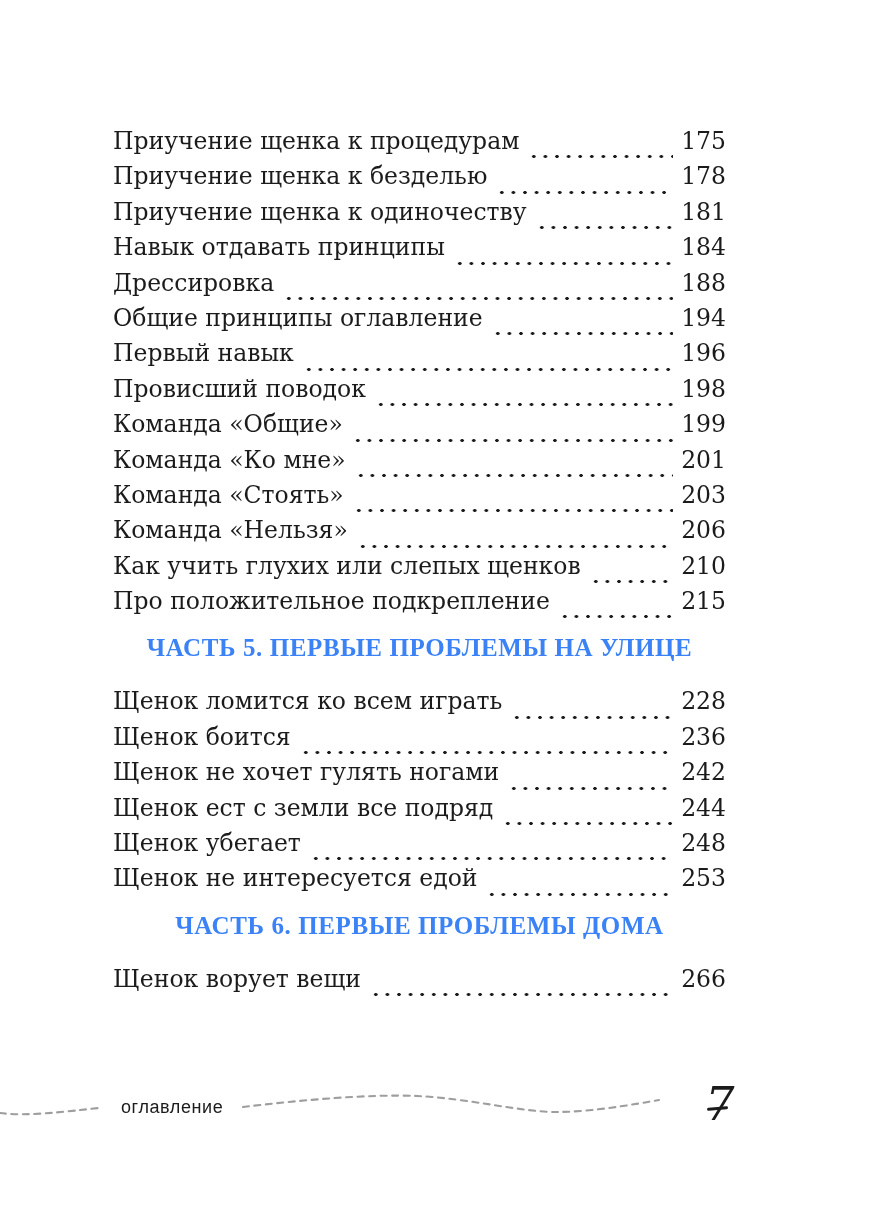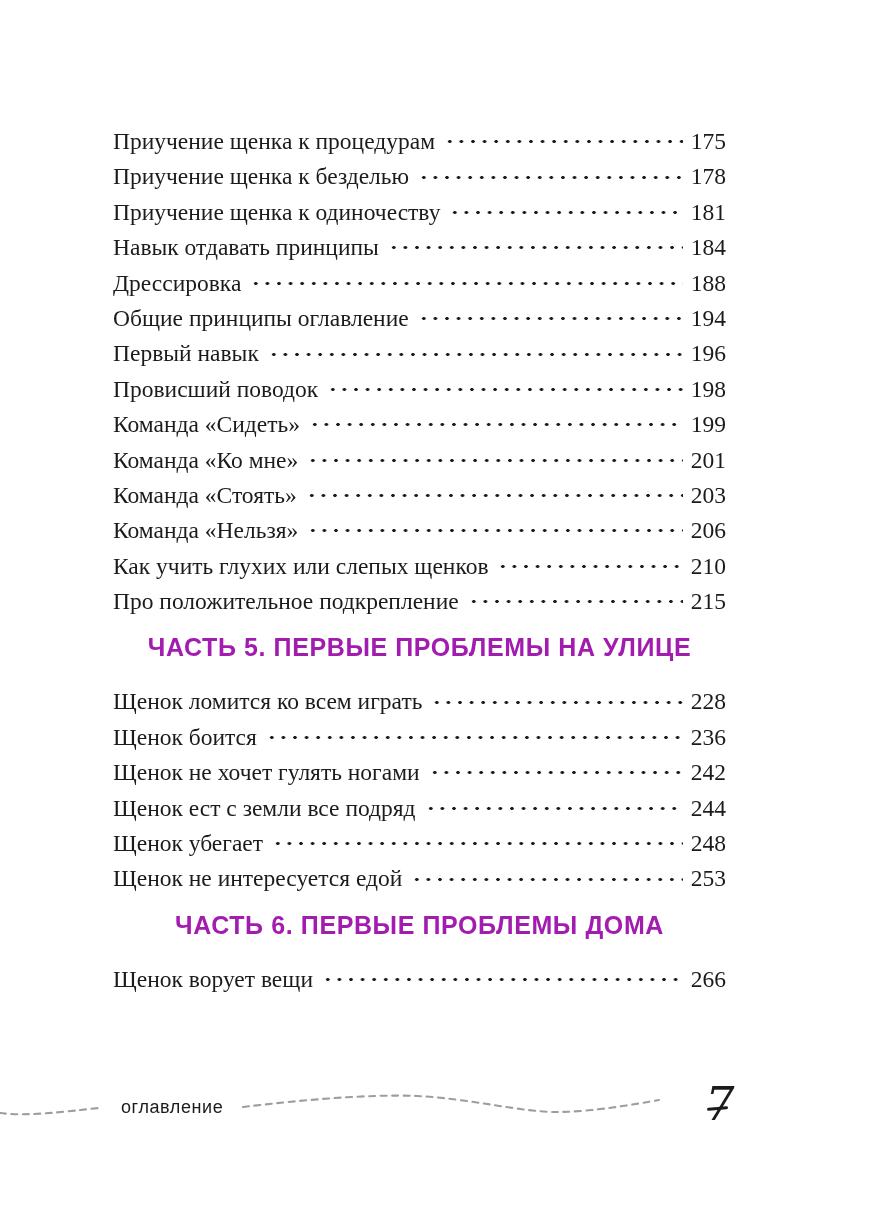--- a/index.html
+++ b/index.html
@@ -15,46 +15,45 @@
   }
   
   .toc {
     position: absolute;
     left: 113px;
     top: 124px;
     width: 613px;
   }
   .toc-row {
     display: flex;
-    align-items: center;
+    align-items: flex-end;
     height: 35.4px;
     font-size: 23.5px;
     line-height: 35.4px;
     white-space: nowrap;
-    font-family: Liberation Serif, serif;
   }
   .toc-title { flex: 0 0 auto; }
   .toc-leader {
     flex: 1 1 auto;
     height: 5px;
     margin: 0 8px 0 9px;
     background-image: radial-gradient(circle, #1b1b1b 1.45px, transparent 1.9px);
     background-size: 11.6px 5px;
     background-repeat: repeat-x;
     background-position: left bottom;
   }
   .toc-page { flex: 0 0 auto; }
   .part-heading {
-    font-family: Liberation Sans, sans-serif;
+    font-family: Liberation Serif, serif;
     font-weight: 700;
     font-size: 25px;
     line-height: 31px;
     letter-spacing: 0.6px;
     text-align: center;
-    color: #a21caf;
+    color: #3b82f6;
     margin: 13px 0 21px 0;
     white-space: nowrap;
   }
   
   .footer {
     position: absolute;
     left: 0;
     top: 1088px;
     width: 768px;
     height: 60px;
@@ -143,21 +142,21 @@
       <span class="toc-title">Первый навык</span>
       <span class="toc-leader"></span>
       <span class="toc-page">196</span>
     </div>
       <div class="toc-row">
       <span class="toc-title">Провисший поводок</span>
       <span class="toc-leader"></span>
       <span class="toc-page">198</span>
     </div>
       <div class="toc-row">
-      <span class="toc-title">Команда «Сидеть»</span>
+      <span class="toc-title">Команда «Общие»</span>
       <span class="toc-leader"></span>
       <span class="toc-page">199</span>
     </div>
       <div class="toc-row">
       <span class="toc-title">Команда «Ко мне»</span>
       <span class="toc-leader"></span>
       <span class="toc-page">201</span>
     </div>
       <div class="toc-row">
       <span class="toc-title">Команда «Стоять»</span>

